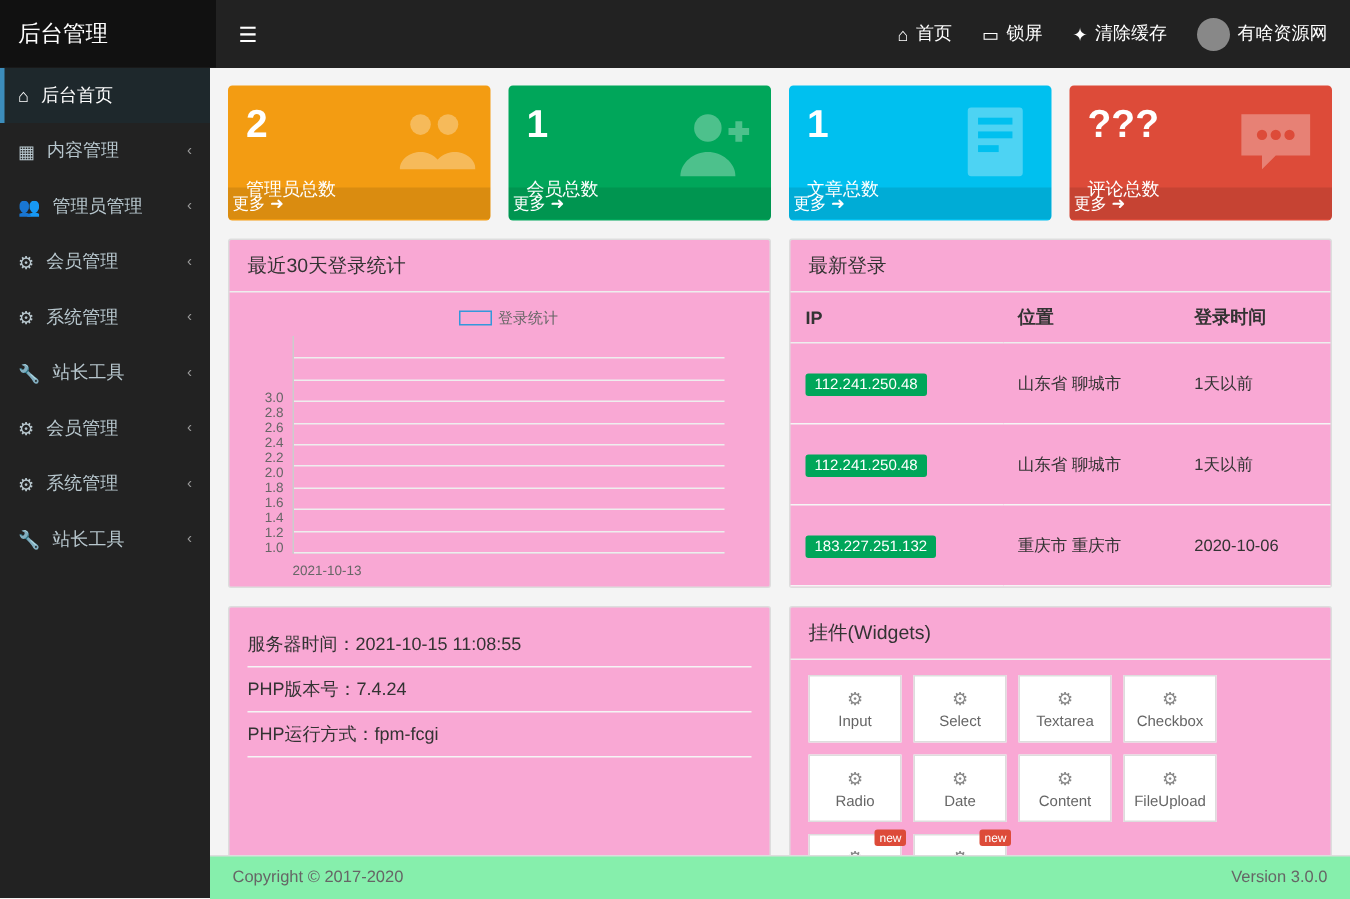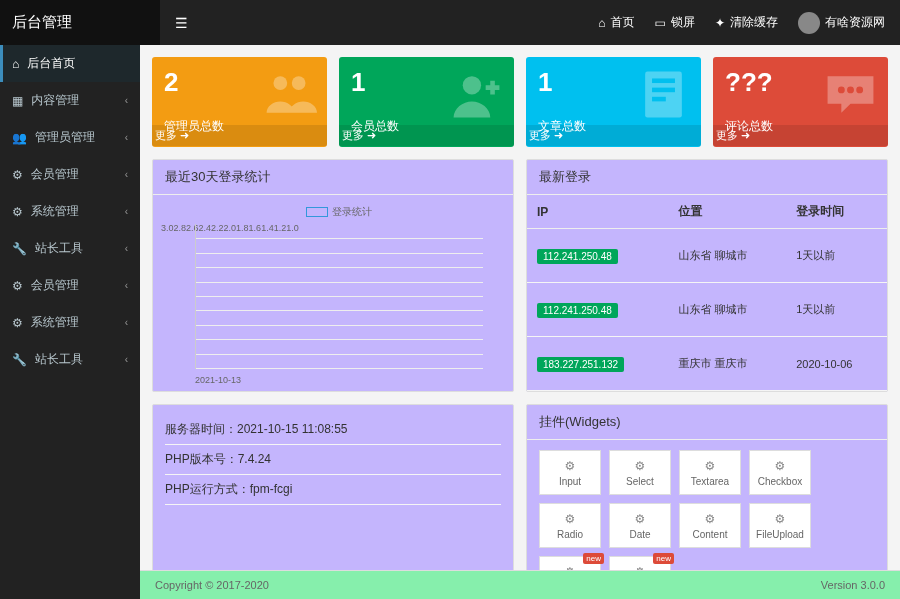--- a/index.html
+++ b/index.html
@@ -1,18 +1,18 @@
 <!DOCTYPE html>
 <html><head>
 <meta charset="utf-8">
 <style>
 *{margin:0;padding:0;box-sizing:border-box;font-family:"Microsoft YaHei",Arial,sans-serif}
 body{background:#f4f4f4;font-size:12px;color:#333}
 .header{background:#222;height:45px;display:flex;align-items:center;color:#fff;position:fixed;top:0;left:0;right:0;z-index:100}
-.logo{width:160px;background:#111;height:45px;display:flex;align-items:center;padding-left:12px;font-size:15px}
+.logo{width:144px;background:#111;height:45px;display:flex;align-items:center;padding-left:12px;font-size:15px}
 .toggle-btn{padding:0 15px;height:45px;display:flex;align-items:center;cursor:pointer;font-size:14px}
 .header-right{margin-left:auto;display:flex;align-items:center;gap:20px;padding-right:15px}
 .header-link{color:#fff;display:flex;align-items:center;gap:5px;cursor:pointer;font-size:12px}
 .avatar{width:22px;height:22px;border-radius:50%;background:#888}
 .sidebar{position:fixed;top:45px;left:0;width:140px;bottom:0;background:#222;overflow-y:auto}
 .nav-item{display:flex;align-items:center;padding:10px 12px;color:#b8c7ce;cursor:pointer;font-size:12px;gap:8px;position:relative}
 .nav-item.active{background:#1e282c;color:#fff;border-left:3px solid #3c8dbc;padding-left:9px}
 .nav-chevron{margin-left:auto;font-size:10px;color:#999}
 .main{margin-left:140px;margin-top:45px;padding:12px 12px 40px}
 .row{display:flex;gap:12px;margin-bottom:12px}
@@ -20,27 +20,27 @@
 .stat-box.orange{background:#f39c12}
 .stat-box.green{background:#00a65a}
 .stat-box.teal{background:#00c0ef}
 .stat-box.red{background:#dd4b39}
 .stat-top{padding:10px 12px;height:68px}
 .stat-num{font-size:26px;font-weight:bold}
 .stat-label{font-size:12px;margin-top:20px}
 .stat-more{background:rgba(0,0,0,0.1);text-align:left;padding:3px;font-size:11px;cursor:pointer}
 .stat-icon{position:absolute;right:10px;top:10px;opacity:0.3;width:55px;height:48px}
 .row2{display:flex;gap:12px;margin-bottom:12px}
-.panel{background:#c4b5fd;border:1px solid #ddd;border-radius:2px;flex:1}
+.panel{background:#f9a8d4;border:1px solid #ddd;border-radius:2px;flex:1}
 .panel-header{padding:8px 12px;border-bottom:1px solid #eee;font-size:13px}
 .panel-body{padding:10px 12px}
 .chart-wrap{padding:10px 30px 8px 42px;height:195px;position:relative}
 .legend{text-align:center;font-size:10px;color:#666;margin-bottom:5px}
 .legend-box{display:inline-block;width:22px;height:10px;border:1px solid #3398DB;margin-right:4px;vertical-align:middle}
-.y-axis{position:absolute;left:8px;top:28px;bottom:20px;width:28px;display:flex;flex-direction:row;justify-content:flex-start;font-size:9px;color:#666;text-align:right}
+.y-axis{position:absolute;left:8px;top:28px;bottom:20px;width:28px;display:flex;flex-direction:column;justify-content:flex-end;font-size:9px;color:#666;text-align:right}
 .chart-area{border-left:1px solid #ccc;border-bottom:1px solid #ccc;height:145px;position:relative}
 .grid-line{position:absolute;left:0;right:0;border-top:1px solid #eee}
 .x-label{position:absolute;left:42px;bottom:5px;font-size:9px;color:#666}
 .table{width:100%;border-collapse:collapse}
 .table th{text-align:left;padding:8px 10px;font-size:12px;font-weight:bold;border-bottom:1px solid #eee}
 .table td{padding:19px 10px;font-size:11px;border-bottom:1px solid #f5f5f5}
 .ip-badge{background:#00a65a;color:#fff;padding:2px 6px;border-radius:2px;font-size:10px}
 .config-item{padding:6px 0;font-size:12px;border-bottom:1px solid #f5f5f5}
 .widgets{display:flex;flex-wrap:wrap;gap:8px}
 .widget-btn{width:62px;height:45px;border:1px solid #ddd;background:#fff;display:flex;flex-direction:column;align-items:center;justify-content:center;cursor:pointer;font-size:10px;color:#666;position:relative;gap:3px}

